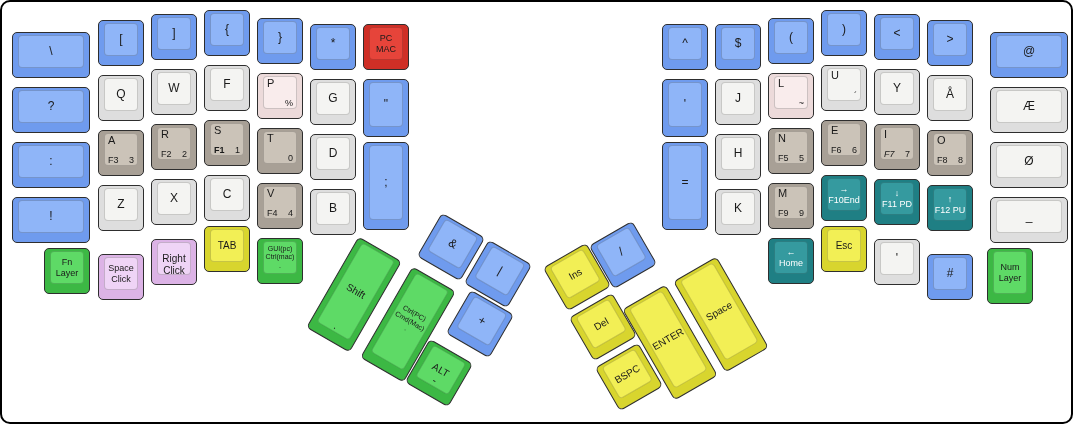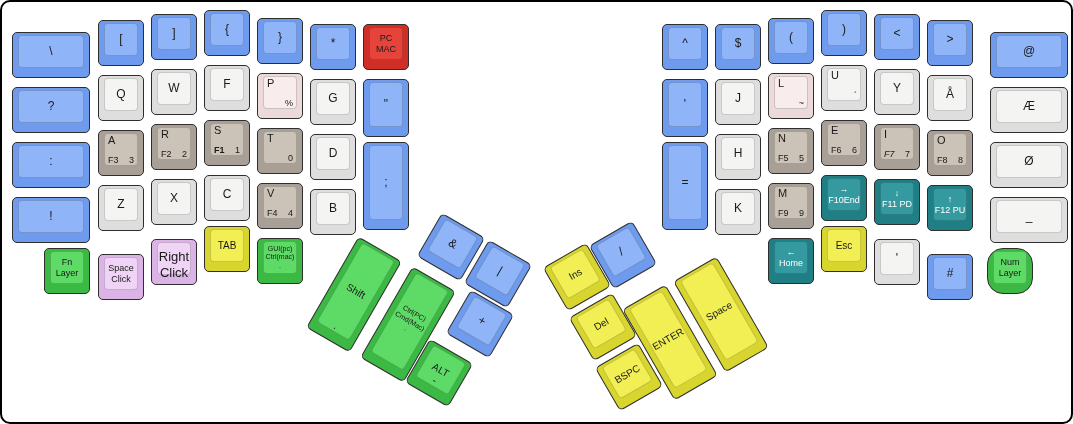--- a/index.html
+++ b/index.html
@@ -109,21 +109,21 @@
           <span class="lab-br" style="font-size: 9px;">2</span>
         </div>
       </div>
       <div class="key" style="left: 149px; top: 177px; width: 46px; height: 46px; background: rgb(222, 222, 222);">
         <div class="key-top" style="background: rgb(244, 244, 242); color: rgb(26, 26, 26);">
           <span class="lab-c" style="font-size: 12px;">X</span>
         </div>
       </div>
       <div class="key" style="left: 149px; top: 237px; width: 46px; height: 46px; background: rgb(220, 179, 230);">
         <div class="key-top" style="background: rgb(239, 212, 246); color: rgb(26, 26, 26);">
-          <span class="lab-c" style="font-size: 13px; margin-top: 12px;">Right
+          <span class="lab-c" style="font-size: 10px; margin-top: 12px;">Right
 Click</span>
         </div>
       </div>
       <div class="key" style="left: 202px; top: 8px; width: 46px; height: 46px; background: rgb(111, 155, 238);">
         <div class="key-top" style="background: rgb(143, 181, 248); color: rgb(26, 26, 26);">
           <span class="lab-c" style="font-size: 12px;">{</span>
         </div>
       </div>
       <div class="key" style="left: 202px; top: 63px; width: 46px; height: 46px; background: rgb(222, 222, 222);">
         <div class="key-top" style="background: rgb(244, 244, 242); color: rgb(26, 26, 26);">
@@ -422,21 +422,21 @@
         <div class="key-top" style="background: rgb(53, 154, 159); color: rgb(255, 255, 255);">
           <span class="lab-c" style="font-size: 9px;">↑
 F12 PU</span>
         </div>
       </div>
       <div class="key" style="left: 925px; top: 252px; width: 46px; height: 46px; background: rgb(111, 155, 238);">
         <div class="key-top" style="background: rgb(143, 181, 248); color: rgb(26, 26, 26);">
           <span class="lab-c" style="font-size: 12px;">#</span>
         </div>
       </div>
-      <div class="key" style="left: 985px; top: 246px; width: 46px; height: 46px; background: rgb(60, 184, 68); border-radius: 16px;">
+      <div class="key" style="left: 985px; top: 246px; width: 46px; height: 56px; background: rgb(60, 184, 68);">
         <div class="key-top" style="background: rgb(94, 218, 102); color: rgb(26, 26, 26);">
           <span class="lab-c" style="font-size: 9px;">Num
 Layer</span>
         </div>
       </div>
       <div class="key" style="left: 988px; top: 30px; width: 78px; height: 46px; background: rgb(111, 155, 238);">
         <div class="key-top" style="background: rgb(143, 181, 248); color: rgb(26, 26, 26);">
           <span class="lab-c" style="font-size: 12px;">@</span>
         </div>
       </div>

